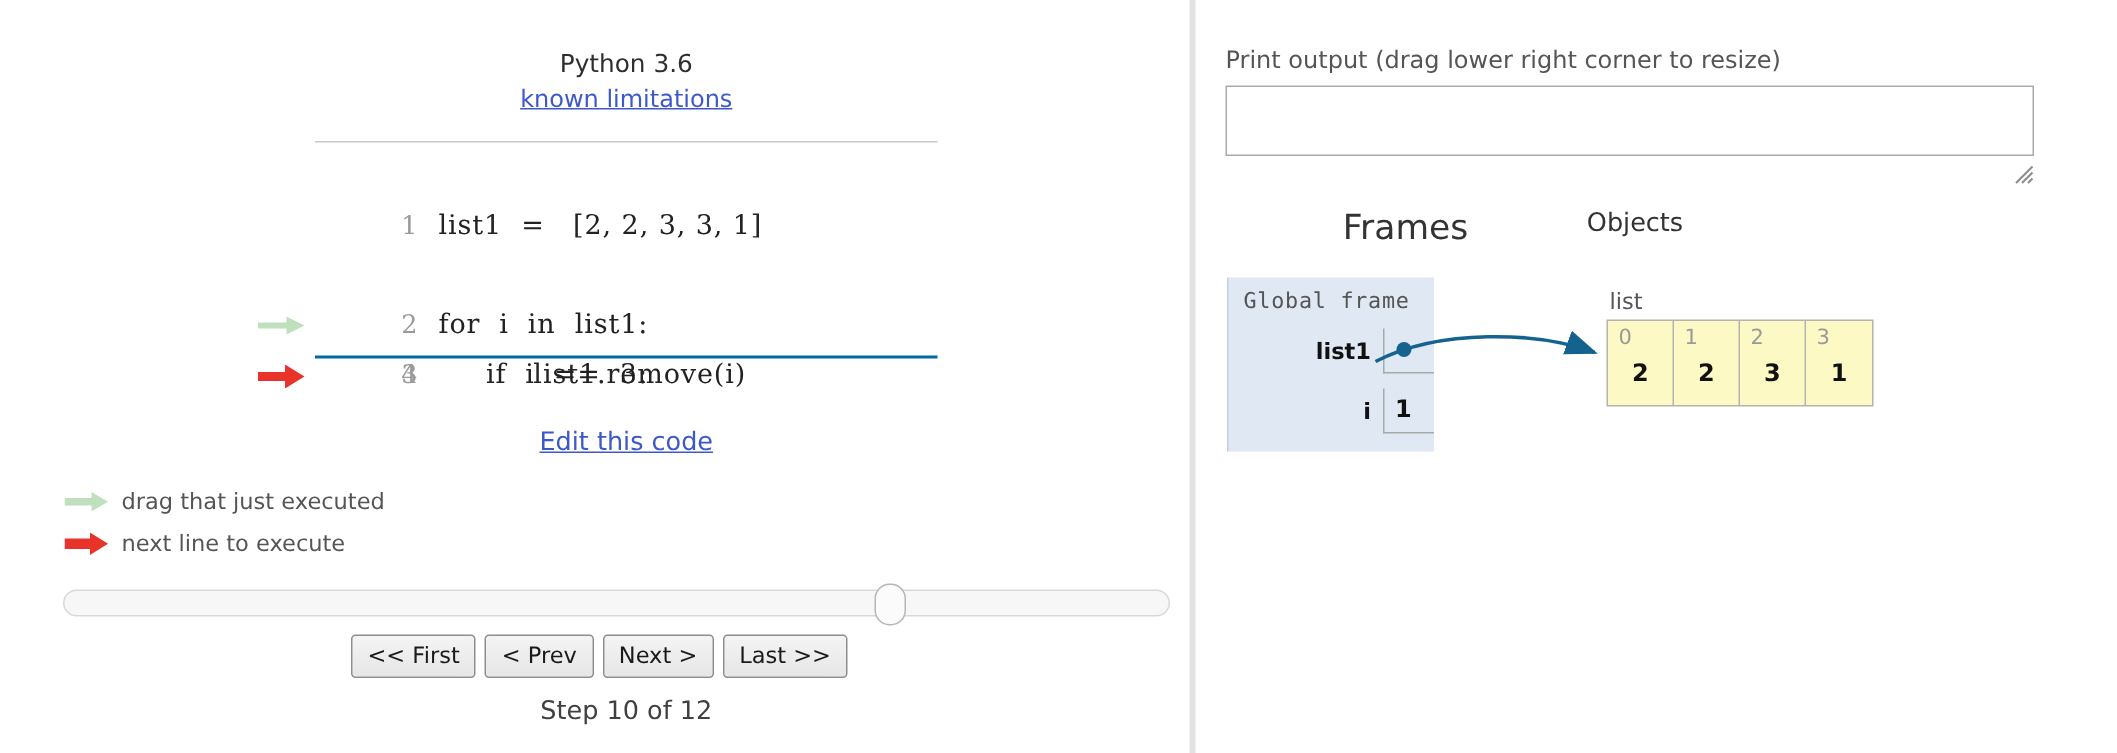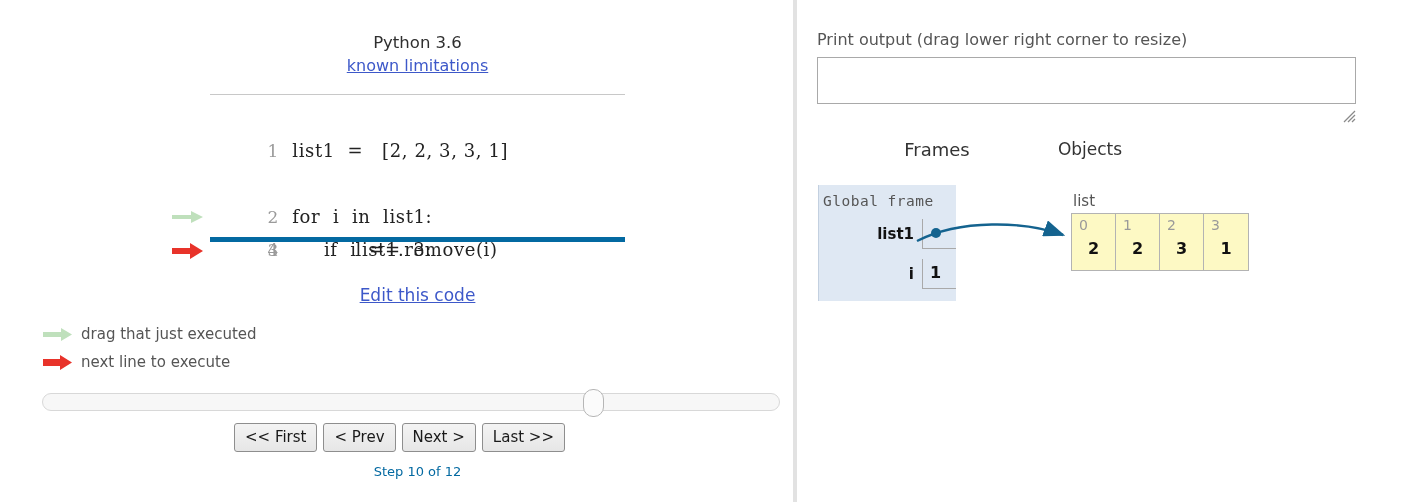--- a/index.html
+++ b/index.html
@@ -56,21 +56,21 @@
     text-decoration: underline;
     cursor: pointer;
   }
 
   
   #code-block {
     position: absolute;
     left: 210px; top: 94px;
     width: 415px;
     border-top: 1px solid #c8c8c8;
-    border-bottom: 5px solid #0369a1;
+    border-bottom: 2px solid #0369a1;
     padding: 6px 0 4px 0;
     box-sizing: content-box;
   }
   .code-row {
     position: relative;
     height: 33px;
     line-height: 33px;
     white-space: pre;
     font-family: "DejaVu Serif", "Liberation Serif", serif;
     font-size: 18px;
@@ -160,22 +160,22 @@
     border-radius: 3px;
     padding: 4px 10px 5px 10px;
     cursor: pointer;
     line-height: 18px;
   }
   #step-label {
     position: absolute;
     left: 210px; top: 464px;
     width: 415px;
     text-align: center;
-    font-size: 13px;
-    color: #0369a1;
+    font-size: 17px;
+    color: #404040;
   }
 
   
   #print-output-label {
     position: absolute;
     left: 20px; top: 30px;
     font-size: 16px;
     color: #555555;
   }
   #print-output-box {
@@ -197,21 +197,21 @@
     left: 545px; top: 108px;
     width: 14px; height: 14px;
     cursor: nwse-resize;
   }
 
   #frames-heading {
     position: absolute;
     left: 75px; top: 139px;
     width: 130px;
     text-align: center;
-    font-size: 18px;
+    font-size: 23px;
     color: #333333;
   }
   #objects-heading {
     position: absolute;
     left: 228px; top: 139px;
     width: 130px;
     text-align: center;
     font-size: 17px;
     color: #333333;
   }
@@ -223,21 +223,21 @@
     width: 138px;
     background: #dfe8f3;
     border-left: 1px solid #c3d0e0;
     box-sizing: border-box;
     padding: 8px 0 12px 0;
   }
   #global-frame-title {
     font-family: "DejaVu Sans Mono", "Liberation Mono", monospace;
     font-size: 14.5px;
     color: #555555;
-    padding-left: 4px;
+    padding-left: 10px;
     letter-spacing: 0.5px;
   }
   .var-row {
     display: flex;
     align-items: stretch;
     margin-top: 10px;
     height: 30px;
   }
   .var-name {
     flex: 1;

